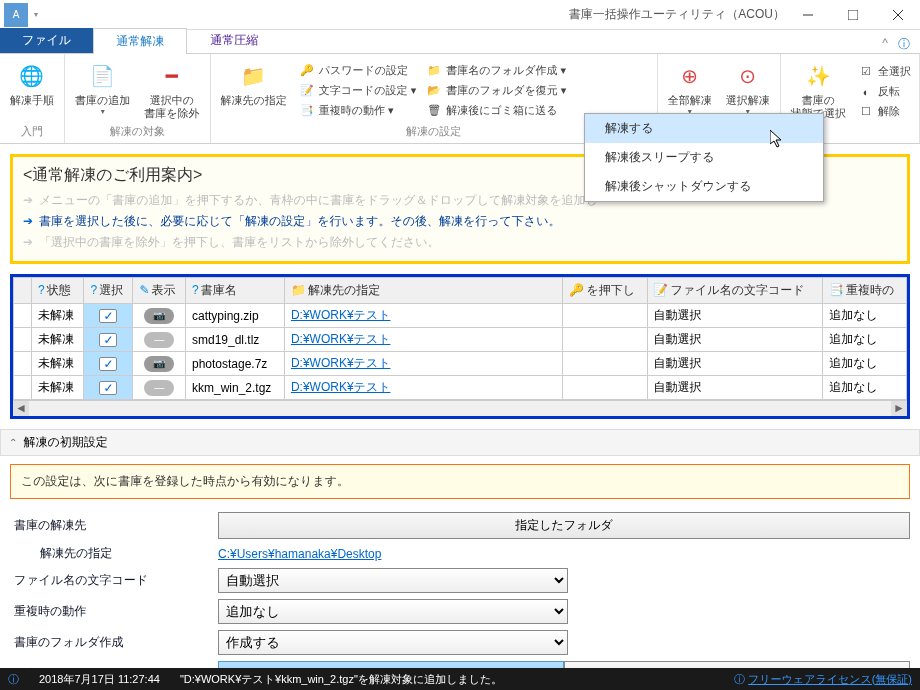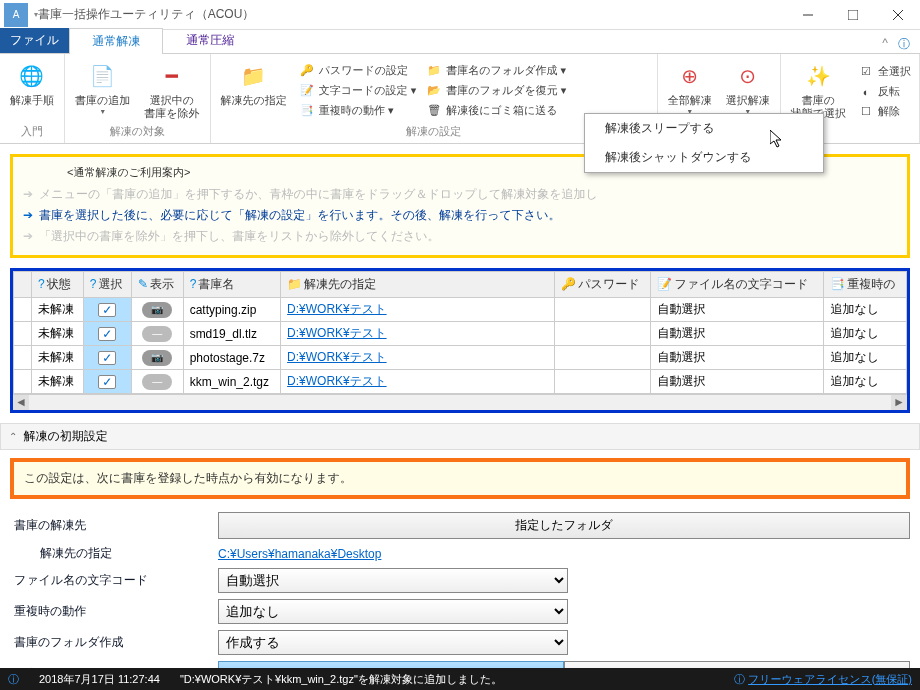--- a/index.html
+++ b/index.html
@@ -1,27 +1,27 @@
 <!DOCTYPE html>
 <html><head>
 <meta charset="utf-8">
 <style>
 * { box-sizing: border-box; margin: 0; padding: 0; font-family: "Meiryo UI", "MS Gothic", sans-serif; }
 body { width: 920px; height: 690px; overflow: hidden; background: #fff; font-size: 12px; position: relative; }
 
 
 .titlebar { height: 30px; background: #fff; display: flex; align-items: center; border-bottom: 1px solid #ddd; }
 .titlebar .icon-box { width: 24px; height: 24px; margin: 0 4px; background: #5b9bd5; display: flex; align-items: center; justify-content: center; color: #fff; font-size: 10px; }
-.titlebar .title { flex: 1; text-align: left; color: #555; font-size: 12px; }
+.titlebar .title { flex: 1; text-align: right; color: #555; font-size: 12px; }
 .winbtns { display: flex; }
 .winbtn { width: 45px; height: 30px; display: flex; align-items: center; justify-content: center; color: #333; }
 
 
 .tabs { height: 24px; background: #fff; display: flex; align-items: flex-end; border-bottom: 1px solid #d0d0d0; }
-.filetab { background: #1e5aa0; color: #fff; padding: 4px 10px; font-size: 12px; text-align: right; }
+.filetab { background: #1e5aa0; color: #fff; padding: 4px 22px; font-size: 12px; text-align: right; }
 .tab { padding: 4px 22px; color: #4c1d95; border: 1px solid transparent; border-bottom: none; font-size: 12px; }
 .tab.active { border-color: #d0d0d0; color: #1e7dc9; background: #fff; position: relative; top: 1px; }
 .tab-right { margin-left: auto; display: flex; gap: 10px; padding-right: 10px; color: #888; }
 
 
 .ribbon { height: 90px; display: flex; border-bottom: 1px solid #d0d0d0; background: #fff; position: relative; }
 .rgroup { border-right: 1px solid #e0e0e0; padding: 4px 6px; display: flex; flex-direction: column; }
 .rgroup .buttons { display: flex; gap: 6px; flex: 1; }
 .rgroup .label { text-align: center; color: #888; font-size: 11px; padding-top: 2px; }
 .rbtn { display: flex; flex-direction: column; align-items: center; justify-content: flex-start; padding: 2px 4px; min-width: 50px; }
@@ -33,21 +33,21 @@
 
 .dropdown-arrow { font-size: 8px; color: #666; }
 
 
 .dropdown-menu { position: absolute; top: 113px; left: 584px; width: 240px; background: #fff; border: 1px solid #aaa; box-shadow: 2px 2px 5px rgba(0,0,0,0.3); z-index: 100; }
 .dropdown-menu .menu-item { padding: 6px 20px; font-size: 12px; color: #333; }
 .dropdown-menu .menu-item.hover { background: #cde8ff; }
 
 
 .infobox { margin: 10px; border: 3px solid #ffcc00; padding: 8px 10px; background: #fffef5; }
-.infobox .info-title { color: #333; font-size: 11px; margin-bottom: 4px; margin-left: 44px; }
+.infobox .info-title { color: #333; font-size: 16px; margin-bottom: 4px; }
 .infobox .info-line { color: #bbb; font-size: 12px; padding: 2px 0; }
 .infobox .info-line.active { color: #003d99; }
 .infobox .arrow { color: #0066cc; margin-right: 6px; }
 .infobox .info-line .arrow.gray { color: #ccc; }
 
 
 .table-wrap { margin: 0 10px 10px 10px; border: 3px solid #0033cc; overflow: hidden; }
 table.grid { border-collapse: collapse; width: 100%; font-size: 12px; }
 table.grid th { background: #f0f0f0; border: 1px solid #ccc; padding: 4px 6px; text-align: left; font-weight: normal; color: #333; white-space: nowrap; }
 table.grid th .hicon { color: #0088dd; margin-right: 2px; }
@@ -59,21 +59,21 @@
 .disp-btn { display: inline-block; width: 30px; height: 16px; background: #999; border-radius: 8px; color: #fff; font-size: 10px; line-height: 16px; }
 .disp-btn.dash { background: #bbb; }
 .hscroll { height: 16px; background: #f0f0f0; border-top: 1px solid #ccc; display: flex; }
 .hscroll .arrow-box { width: 16px; text-align: center; color: #666; background: #e0e0e0; }
 .hscroll .track { flex: 1; }
 
 
 .settings-header { background: #f5f5f5; border: 1px solid #ddd; padding: 4px 8px; margin: 0 0px; display: flex; align-items: center; gap: 6px; }
 .settings-header .chev { color: #666; font-size: 10px; }
 .settings-body { padding: 8px 10px; }
-.settings-note { border: 4px solid #f97316; background: #fffde5; padding: 8px 10px; margin-bottom: 10px; color: #333; }
+.settings-note { border: 1px solid #f97316; background: #fffde5; padding: 8px 10px; margin-bottom: 10px; color: #333; }
 .setting-row { display: flex; align-items: center; padding: 3px 0; gap: 8px; }
 .setting-row .slabel { width: 200px; color: #0f172a; padding-left: 4px; }
 .setting-row .slabel.indent { padding-left: 30px; }
 .seg-buttons { display: flex; flex: 1; }
 .seg-btn { flex: 1; text-align: center; padding: 4px 0; border: 1px solid #888; background: linear-gradient(#f8f8f8,#e8e8e8); font-size: 12px; }
 .seg-btn.active { background: linear-gradient(#b3e0ff,#8cc8f0); border-color: #5599cc; }
 .slink { color: #0066cc; text-decoration: underline; }
 .sselect { flex: 1; max-width: 350px; padding: 3px; border: 1px solid #888; background: linear-gradient(#fff,#eee); }
 
 
@@ -223,20 +223,21 @@
             <span class="small-icon">☐</span>
             <span>解除</span>
           </div>
       </div>
     </div>
     <div class="label">&nbsp;</div>
   </div>
 </div>
 
 <div class="dropdown-menu">
+  <div class="menu-item hover">解凍する</div>
   <div class="menu-item">解凍後スリープする</div>
   <div class="menu-item">解凍後シャットダウンする</div>
 </div>
 
 <div class="cursor-icon">
   <svg width="16" height="20">
       <path d="M0 0 L0 14 L4 11 L7 17 L9 16 L6 10 L11 10 Z" fill="#fff" stroke="#000" stroke-width="1"></path>
     </svg>
 </div>
 
@@ -250,21 +251,21 @@
 <div class="table-wrap">
   <table class="grid">
     <thead>
       <tr>
         <th style="width:18px;"></th>
         <th><span class="hicon">?</span><span>状態</span></th>
         <th><span class="hicon">?</span><span>選択</span></th>
         <th><span class="hicon">✎</span><span>表示</span></th>
         <th><span class="hicon">?</span><span>書庫名</span></th>
         <th style="min-width:260px;margin-left:25px;"><span class="hicon">📁</span><span>解凍先の指定</span></th>
-        <th><span class="hicon">🔑</span><span>パスワード</span></th>
+        <th><span class="hicon">🔑</span><span>を押下し</span></th>
         <th><span class="hicon">📝</span><span>ファイル名の文字コード</span></th>
         <th><span class="hicon">📑</span><span>重複時の</span></th>
       </tr>
     </thead>
     <tbody id="table-body">
         <tr>
           <td></td>
           <td>未解凍</td>
           <td class="check-cell"><span class="checkbox">✓</span></td>
           <td class="disp-cell"><span class="disp-btn ">📷</span></td>

